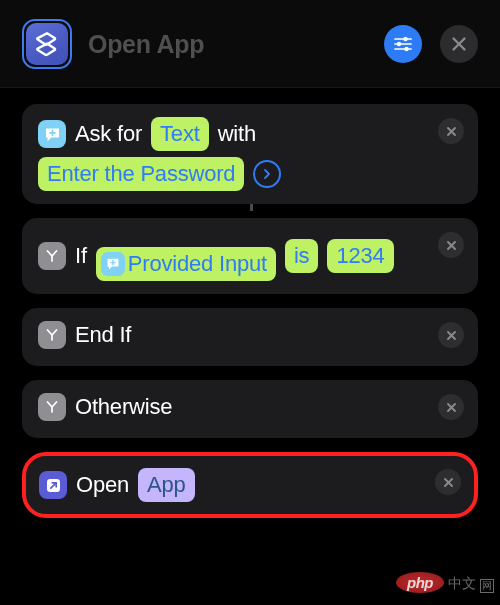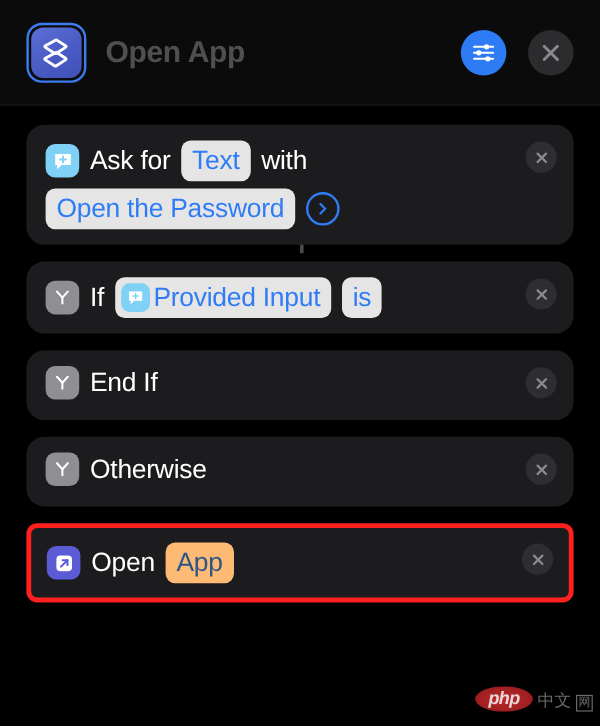--- a/index.html
+++ b/index.html
@@ -73,21 +73,21 @@
     border-radius:15px;
     padding:13px 16px;
     min-height:58px;
     display:flex;
     align-items:flex-start;
   }
   .card.highlighted {
     border:4px solid #ff2020;
     margin-bottom:8px;
     padding:12px 13px;
-    border-radius:9px;
+    border-radius:24px;
   }
   .card-body {
     display:flex;
     flex-wrap:wrap;
     align-items:center;
     gap:6px 9px;
     padding-right:34px;
     width:100%;
   }
 
@@ -109,30 +109,30 @@
   }
 
   .txt {
     font-size:22px;
     color:#ffffff;
     letter-spacing:-0.2px;
     line-height:28px;
   }
   .pill {
     display:inline-flex; align-items:center;
-    background:#e5e5e5;
+    background:#bef264;
     border-radius:8px;
     padding:3px 9px;
     font-size:22px;
     color:#2f7cf6;
     line-height:28px;
     letter-spacing:-0.2px;
   }
-  .pill.muted { color:#2b5686; background:#fdba74; }
-  .pill.var { padding-left:5px; }
+  .pill.muted { color:#2b5686; background:#c4b5fd; }
+  .pill.var { padding-left:5px;margin-top:16px; }
 
   .chev-btn {
     width:28px; height:28px; border-radius:50%;
     border:2px solid #2f7cf6;
     display:inline-flex; align-items:center; justify-content:center;
     flex:0 0 auto;
   }
   .close-x {
     position:absolute;
     top:14px; right:14px;
@@ -227,21 +227,21 @@
             <path d="M3 3.4h13v9.2H8.4L4.6 16.2v-3.6H3Z" fill="#ffffff"></path>
             <g stroke="#7fd2f5" stroke-width="1.6" stroke-linecap="round">
               <line x1="9.5" y1="5.4" x2="9.5" y2="10.4"></line>
               <line x1="7" y1="7.9" x2="12" y2="7.9"></line>
             </g>
           </svg>
         </div>
         <span class="txt">Ask for</span>
         <span class="pill">Text</span>
         <span class="txt">with</span>
-        <span class="pill">Open the Password</span>
+        <span class="pill">Enter the Password</span>
         <span class="chev-btn">
           <svg width="14" height="14" viewBox="0 0 14 14">
             <polyline points="5,3 9,7 5,11" fill="none" stroke="#2f7cf6" stroke-width="1.8" stroke-linecap="round" stroke-linejoin="round"></polyline>
           </svg>
         </span>
       </div>
       <div class="close-x">
         <svg width="13" height="13" viewBox="0 0 13 13">
           <g stroke="#8a8a8e" stroke-width="1.9" stroke-linecap="round">
             <line x1="3" y1="3" x2="10" y2="10"></line>
@@ -268,20 +268,21 @@
               <path d="M3 3.4h13v9.2H8.4L4.6 16.2v-3.6H3Z" fill="#ffffff"></path>
               <g stroke="#7fd2f5" stroke-width="1.6" stroke-linecap="round">
                 <line x1="9.5" y1="5.4" x2="9.5" y2="10.4"></line>
                 <line x1="7" y1="7.9" x2="12" y2="7.9"></line>
               </g>
             </svg>
           </span>
           <span>Provided Input</span>
         </span>
         <span class="pill">is</span>
+        <span class="pill">1234</span>
       </div>
       <div class="close-x">
         <svg width="13" height="13" viewBox="0 0 13 13">
           <g stroke="#8a8a8e" stroke-width="1.9" stroke-linecap="round">
             <line x1="3" y1="3" x2="10" y2="10"></line>
               <line x1="10" y1="3" x2="3" y2="10"></line>
           </g>
         </svg>
       </div>
     </div>

